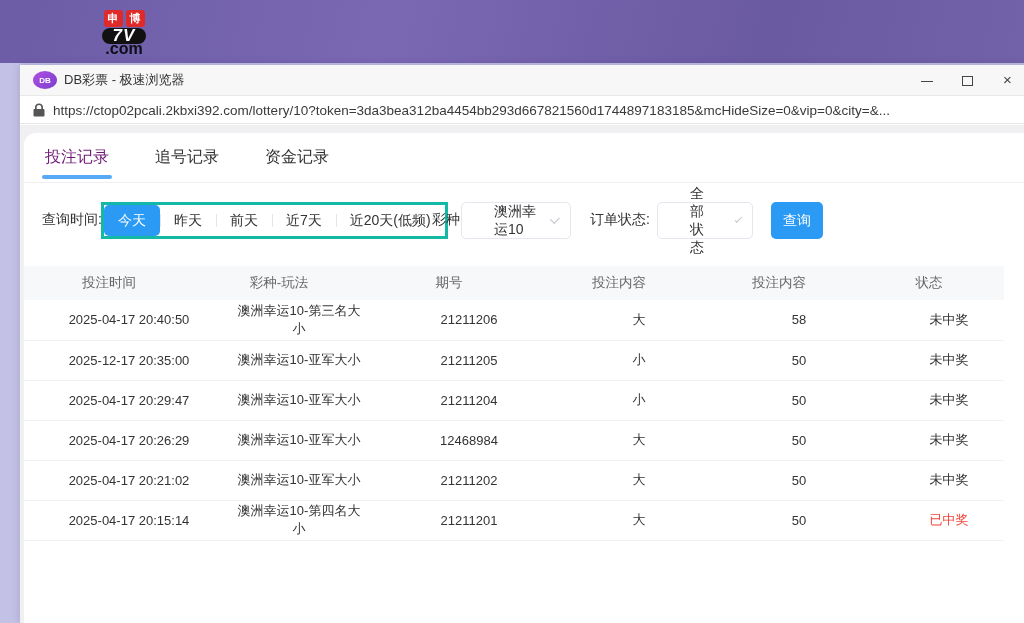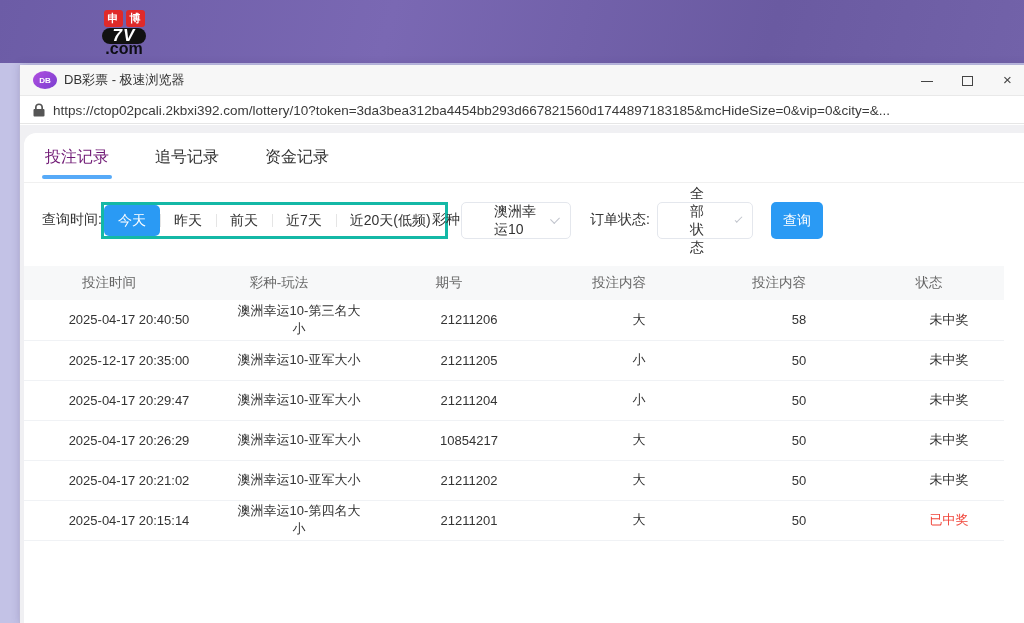--- a/index.html
+++ b/index.html
@@ -257,21 +257,21 @@
             <td>2025-04-17 20:29:47</td>
             <td>澳洲幸运10-亚军大小</td>
             <td>21211204</td>
             <td>小</td>
             <td>50</td>
             <td>未中奖</td>
           </tr>
           <tr>
             <td>2025-04-17 20:26:29</td>
             <td>澳洲幸运10-亚军大小</td>
-            <td>10854217</td>
+            <td>12468984</td>
             <td>大</td>
             <td>50</td>
             <td>未中奖</td>
           </tr>
           <tr>
             <td>2025-04-17 20:21:02</td>
             <td>澳洲幸运10-亚军大小</td>
             <td>21211202</td>
             <td>大</td>
             <td>50</td>

